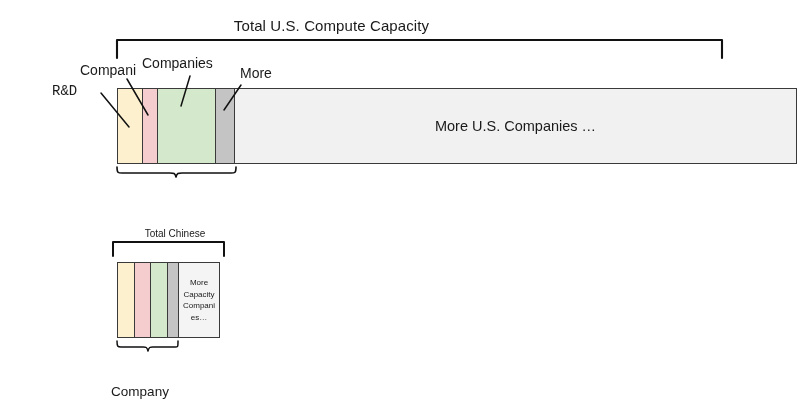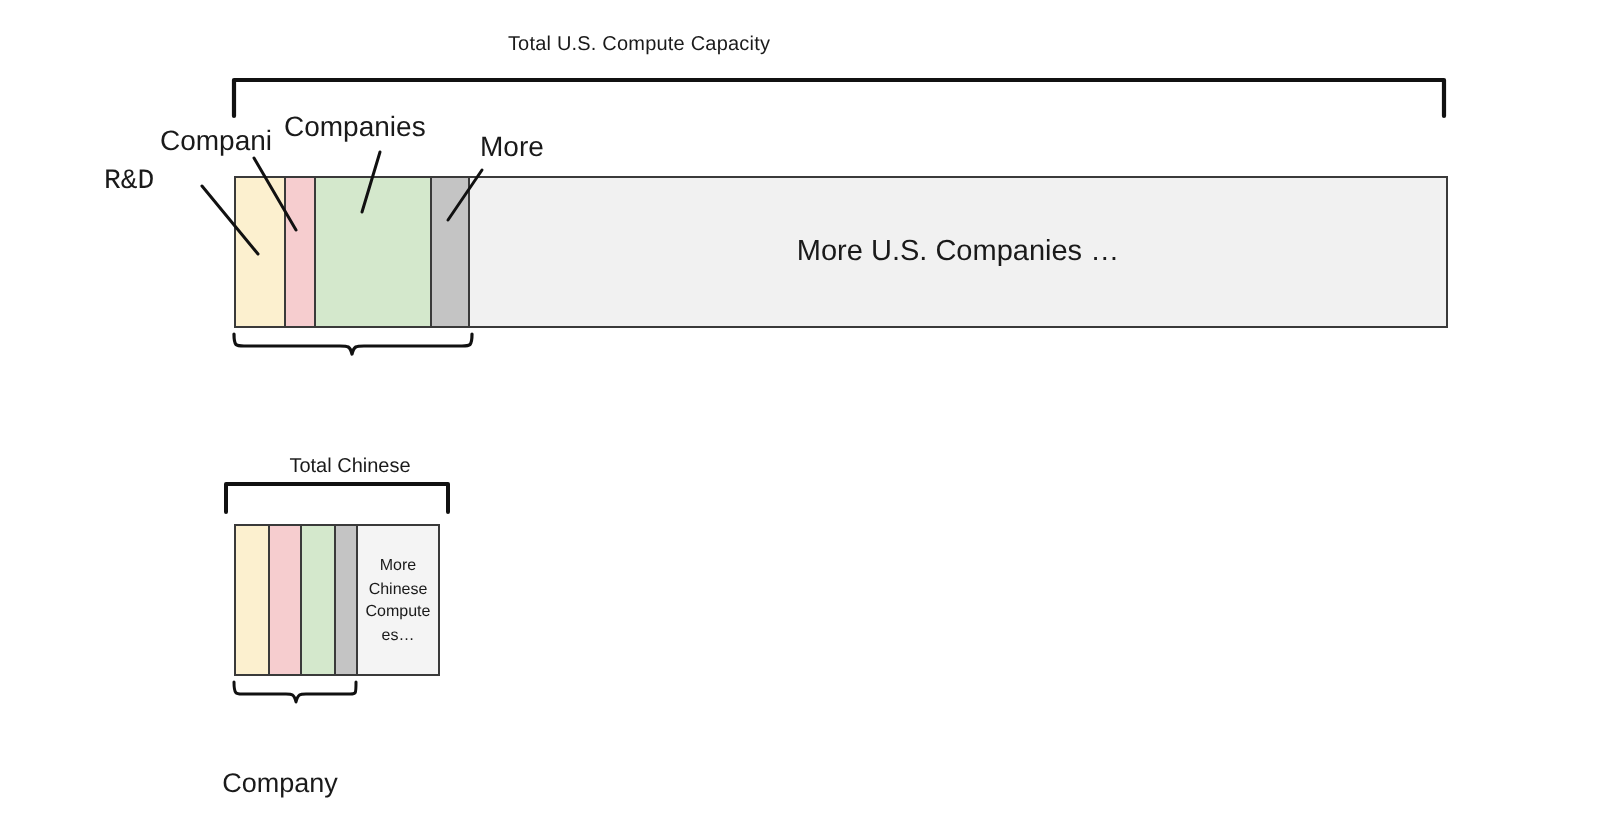--- a/index.html
+++ b/index.html
@@ -28,23 +28,23 @@
   .lbl {
     position: absolute;
     white-space: pre;
     line-height: 1.18;
     color: #1a1a1a;
   }
   .lbl.center { text-align: center; }
 
   
   #us-title {
-    left: 0; top: 17px;
+    left: 12px; top: 17px;
     width: 639px;
-    font-size: 10px;
+    font-size: 15px;
     letter-spacing: .1px;
   }
   
   #us-title { transform: translateX(0); }
 
   
   .bar {
     position: absolute;
     box-sizing: border-box;
     border: 1.3px solid #3a3a3a;
@@ -55,21 +55,21 @@
     box-sizing: border-box;
     border-right: 1.3px solid #3a3a3a;
     height: 100%;
   }
   .seg:last-child { border-right: none; }
 
   
   #us-bar {
     left: 117px;
     top: 88px;
-    width: 607px;
+    width: 680px;
     height: 76px;
   }
   #us-seg-rnd        { width: 25px; }
   #us-seg-training   { width: 15px; }
   #us-seg-deployment { width: 58px; }
   #us-seg-other      { width: 19px; }
   #us-seg-more       { flex: 1 1 auto; position: relative; }
 
   #us-more-text {
     position: absolute;
@@ -168,21 +168,21 @@
     <div>Total Chinese</div>
     <div>Compute Capacity</div>
   </div>
 
   <div class="bar" id="cn-bar">
     <div class="seg" id="cn-seg-rnd" style="background:#FCF0CF;"></div>
     <div class="seg" id="cn-seg-training" style="background:#F6CDCF;"></div>
     <div class="seg" id="cn-seg-deployment" style="background:#D4E8CC;"></div>
     <div class="seg" id="cn-seg-other" style="background:#C4C4C4;"></div>
     <div class="seg" id="cn-seg-more" style="background:#F4F4F4;">
-      <div id="cn-more-text">More Chinese Compute es…</div>
+      <div id="cn-more-text">More Capacity Compani es…</div>
     </div>
   </div>
 
   <div class="lbl center" id="lbl-cn-company">
     <div>Company</div>
     
   </div>
 
   <svg id="overlay" viewBox="0 0 800 410">
 

